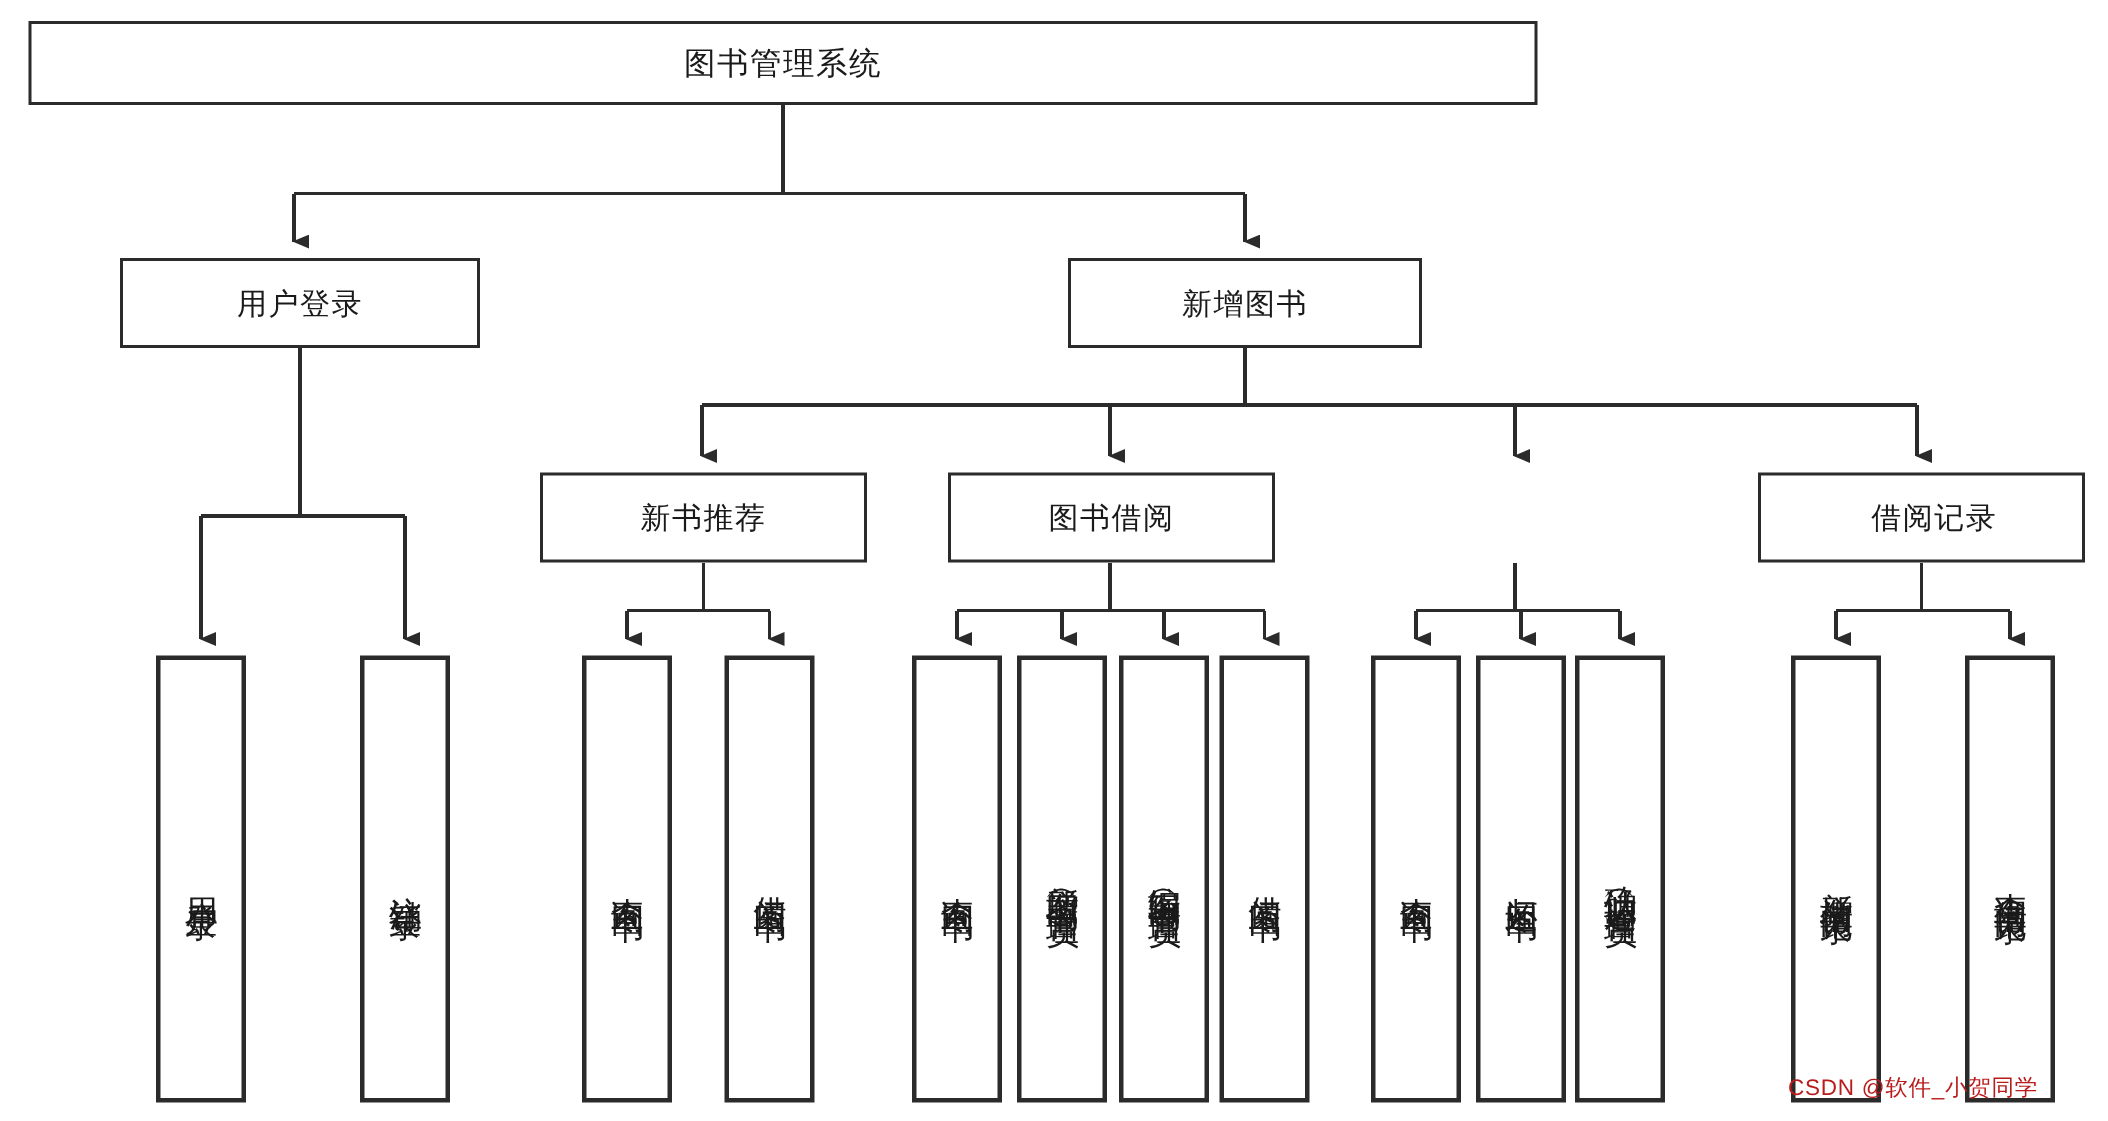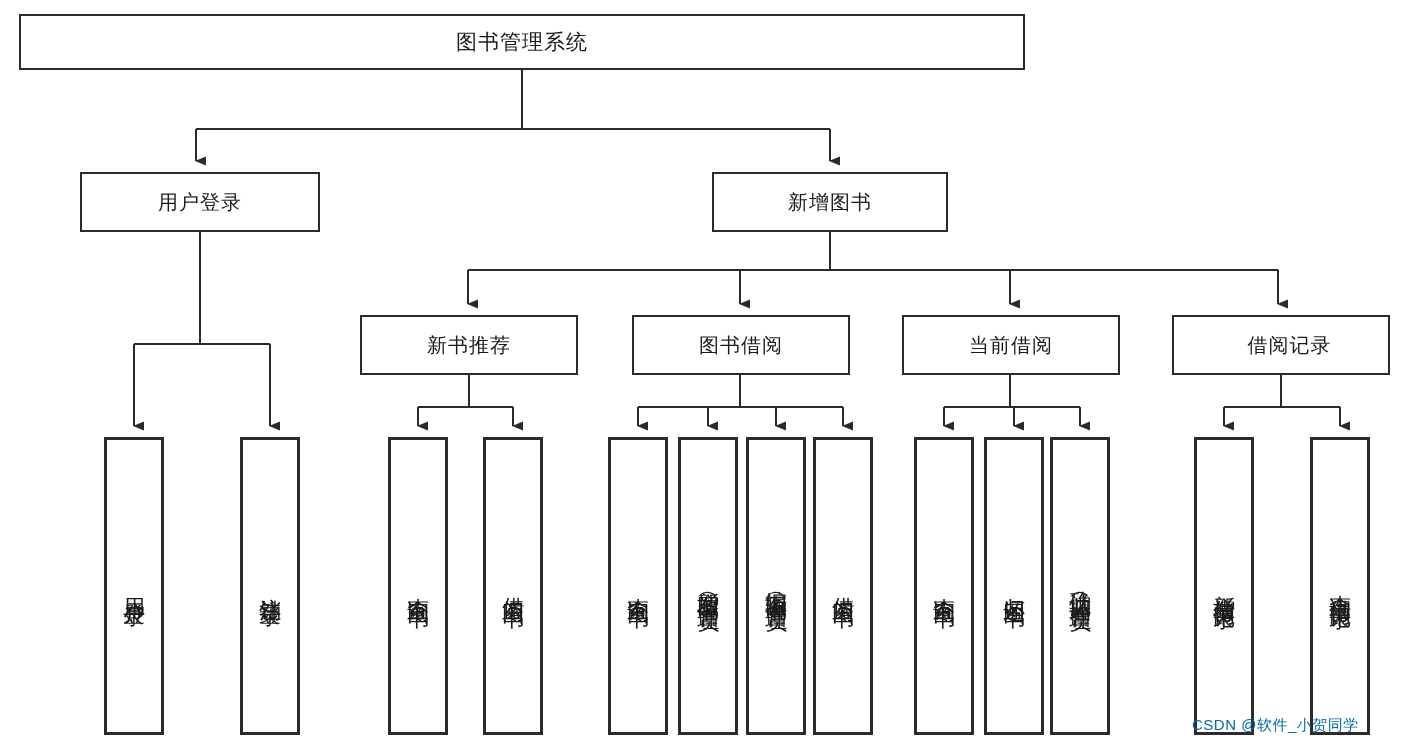--- a/index.html
+++ b/index.html
@@ -50,21 +50,21 @@
   }
   .node-leaf .node-label {
     writing-mode: vertical-rl;
     text-orientation: upright;
     font-size: 22px;
     line-height: 1.12;
     letter-spacing: 3px;
   }
   .watermark {
     position: absolute;
-    color: #0369a1;
+    color: #b91c1c;
     font-size: 15px;
     letter-spacing: 0.5px;
     white-space: nowrap;
     user-select: none;
   }
 </style>
 </head>
 <body>
 
 <div id="diagram-root">
@@ -132,23 +132,20 @@
   <div class="node-box node-l1" style="left: 712px; top: 172px; width: 236px; height: 60px;">
     <span class="node-label">新增图书</span>
   </div>
 
   <div class="node-box node-l2" style="left: 632px; top: 315px; width: 218px; height: 60px;">
     <span class="node-label">图书借阅</span>
   </div>
   <div class="node-box node-l2" style="left: 360px; top: 315px; width: 218px; height: 60px;">
     <span class="node-label">新书推荐</span>
   </div>
-  <div class="node-box node-l2" style="left: 902px; top: 315px; width: 218px; height: 60px;">
-    <span class="node-label">当前借阅</span>
-  </div>
   <div class="node-box node-l2" style="left: 1172px; top: 315px; width: 218px; height: 60px; padding-left: 17px;">
     <span class="node-label">借阅记录</span>
   </div>
 
   <div class="node-box node-leaf" style="left: 104px; top: 437px; width: 60px; height: 298px;">
     <span class="node-label">用户登录</span>
   </div>
   <div class="node-box node-leaf" style="left: 240px; top: 437px; width: 60px; height: 298px;">
     <span class="node-label">注销登录</span>
   </div>

